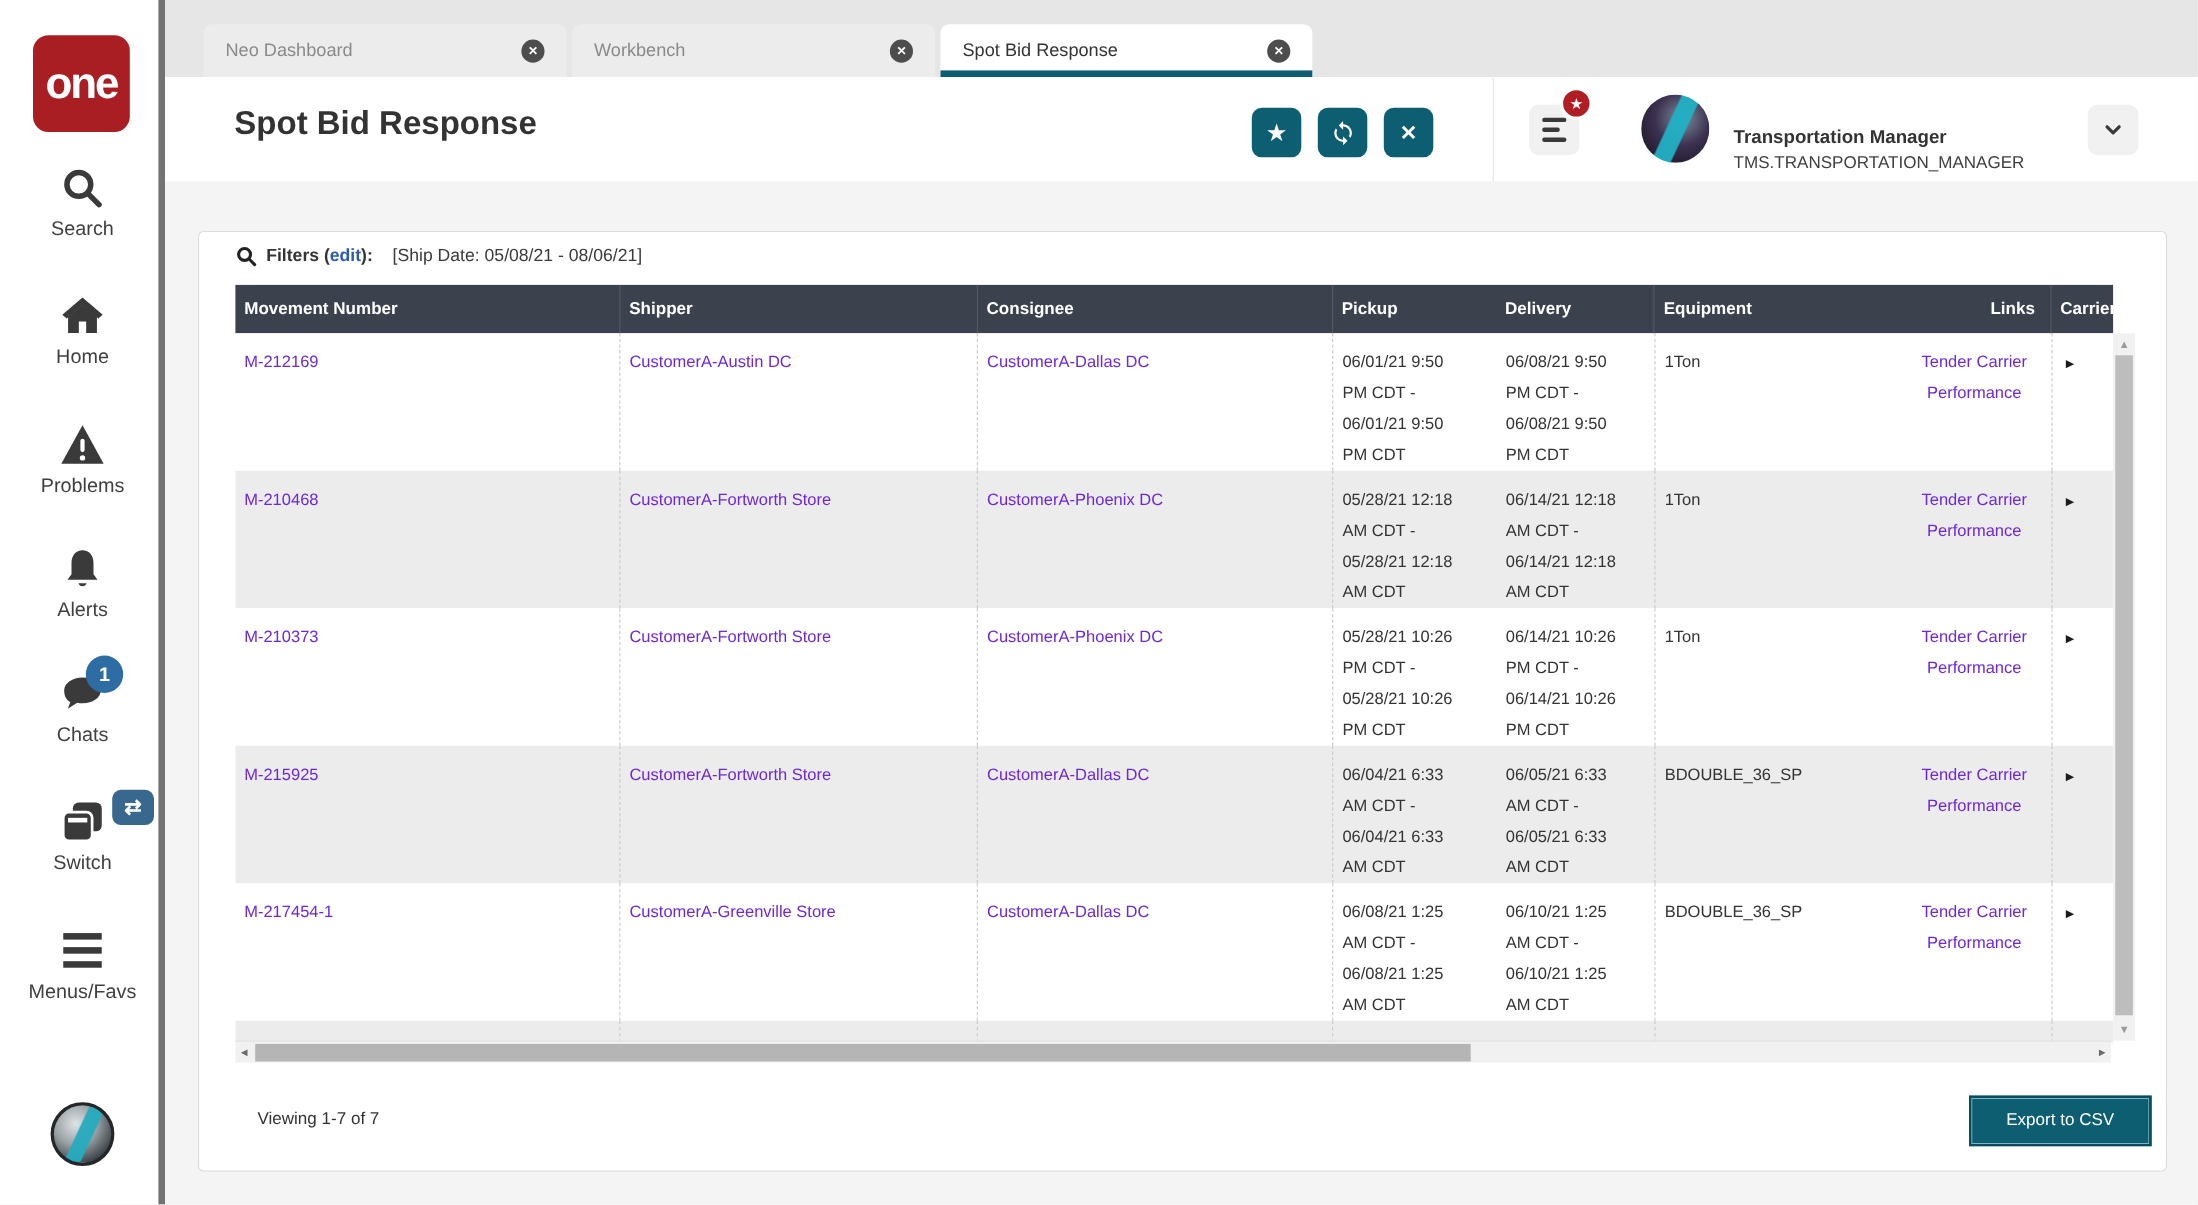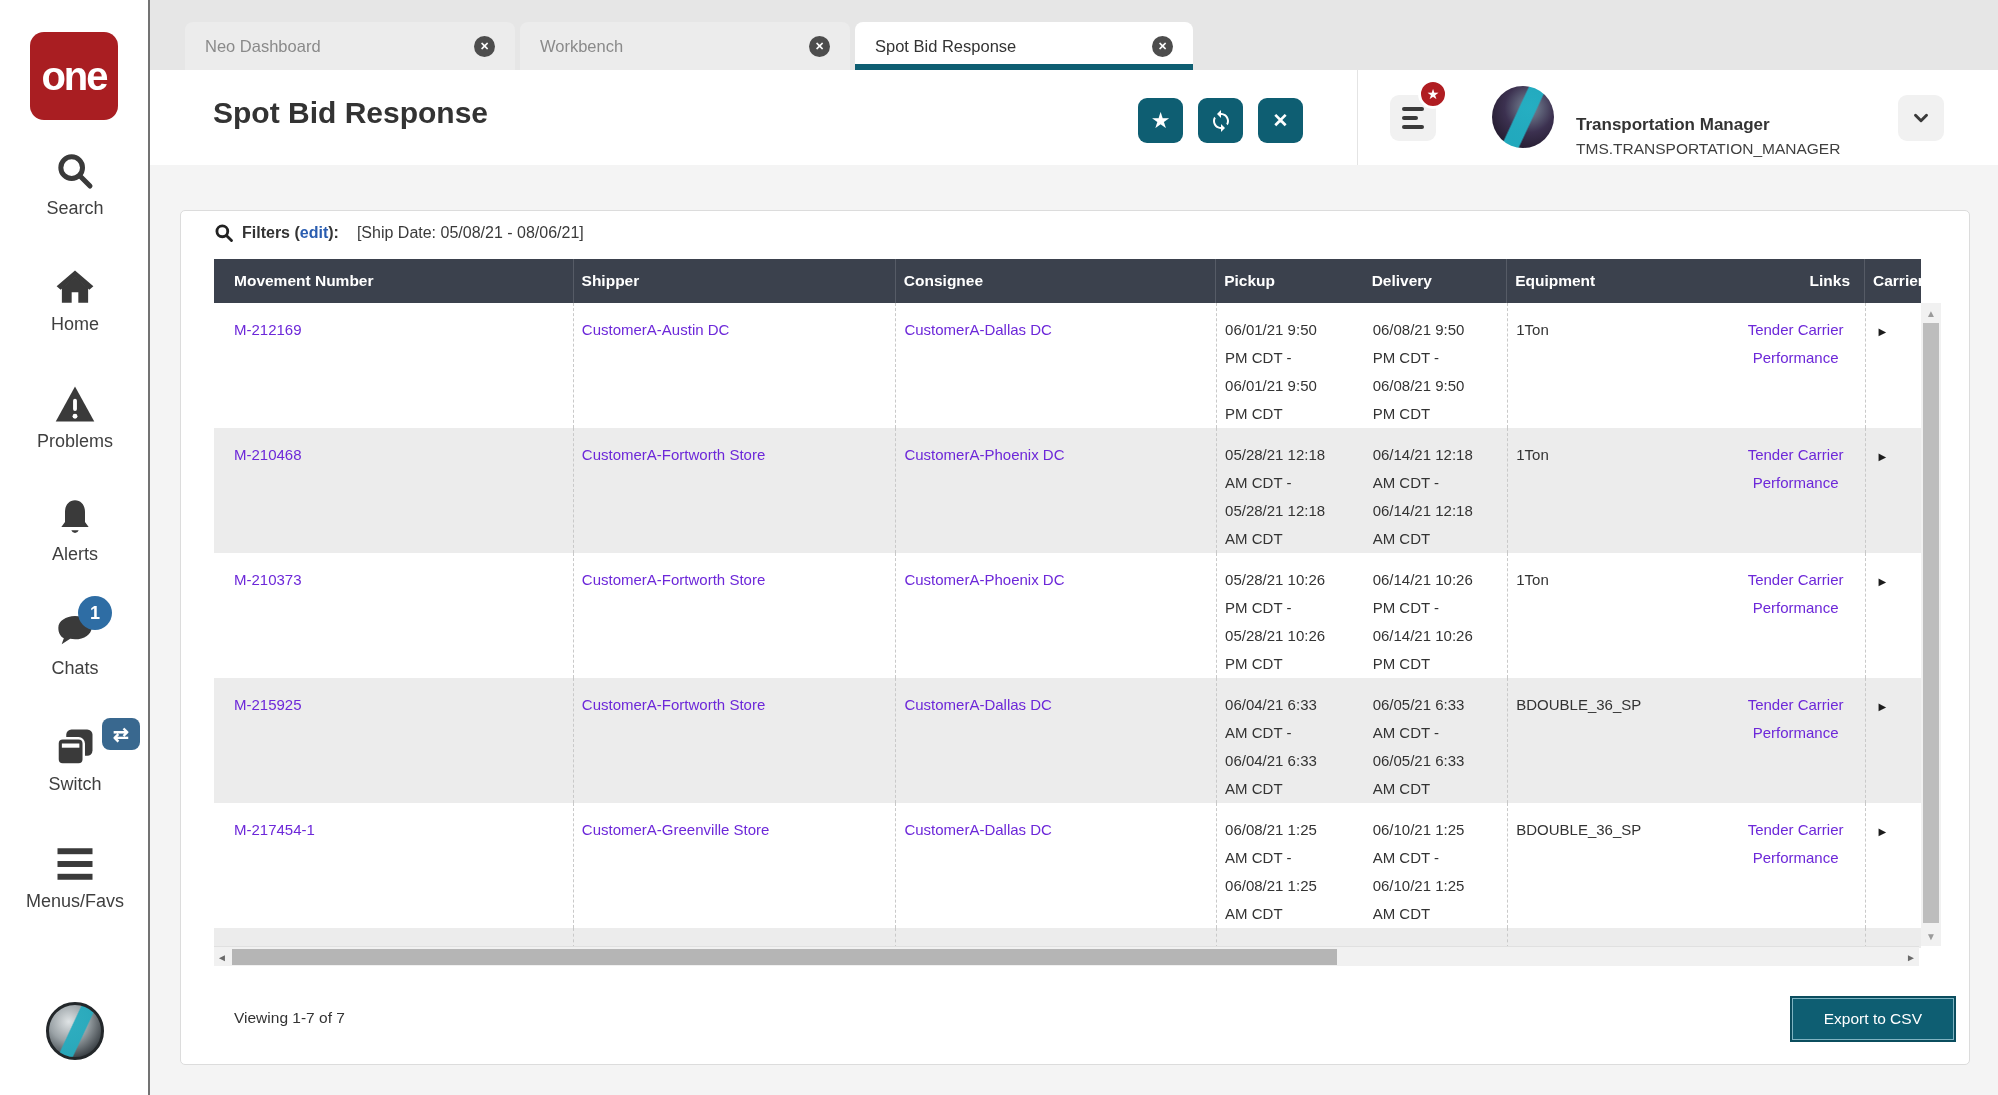--- a/index.html
+++ b/index.html
@@ -1,21 +1,21 @@
 <!DOCTYPE html>
 <html><head>
 <meta charset="utf-8">
 <style>
   * { box-sizing: border-box; margin: 0; padding: 0; }
   html,body { width:1998px; height:1095px; overflow:hidden; }
   body { font-family:"Liberation Sans", sans-serif; background:#f4f4f4; position:relative; }
 
   
   .sidebar { position:absolute; left:0; top:0; width:150px; height:1095px; background:#ffffff;
-             border-right:2px solid #737373; z-index:30; }
+             border-right:6px solid #737373; z-index:30; }
   .logo { position:absolute; left:30px; top:32px; width:88px; height:88px; background:#a91e22;
           border-radius:14px; color:#fff; font-weight:bold; font-size:40px; display:flex;
           align-items:center; justify-content:center; letter-spacing:-2px; cursor:pointer; }
   .side-item { position:absolute; left:0; width:150px; display:flex; flex-direction:column;
                align-items:center; gap:6px; cursor:pointer; }
   .side-item .lbl { font-size:18px; color:#3f3f3f; }
   .side-icon { width:42px; height:42px; display:flex; align-items:center; justify-content:center; position:relative; }
   .count-badge { position:absolute; top:-14px; right:-16px; width:34px; height:34px; border-radius:50%;
                  background:#2e6da4; color:#fff; font-size:18px; font-weight:bold; display:flex;
                  align-items:center; justify-content:center; }
@@ -83,21 +83,21 @@
   .thead .th:first-child { border-left:none; }
   .th.no-sep { border-left:none !important; }
   .th.right { justify-content:flex-end; padding-right:14px; }
 
   .trow { display:flex; background:#fff; min-height:125px; font-size:15px; color:#333; }
   .trow.alt { background:#ececec; }
   .trow.clipped { min-height:20px; height:20px; overflow:hidden; }
   .cell { padding-top:13px; line-height:28px; border-left:1px dashed #c9c9c9; padding-left:8px; }
   .cell:first-child { border-left:none; }
   .cell.no-sep { border-left:none; }
-  .c-move  { width:322px;margin-left:12px; }
+  .c-move  { width:322px; }
   .c-ship  { width:332px;margin-left:34px; }
   .c-cons  { width:330px; }
   .c-pick  { width:152px; padding-right:26px; }
   .c-del   { width:146px; padding-right:20px; }
   .c-equip { width:231px; }
   .c-links { width:137px; text-align:center; padding-right:14px; }
   .c-car   { width:57px; }
   .cell a { color:#6d28d9; text-decoration:none; cursor:pointer; }
   .expander { font-size:10px; color:#1c1c1c; cursor:pointer; display:inline-block; margin-left:4px; }
 

